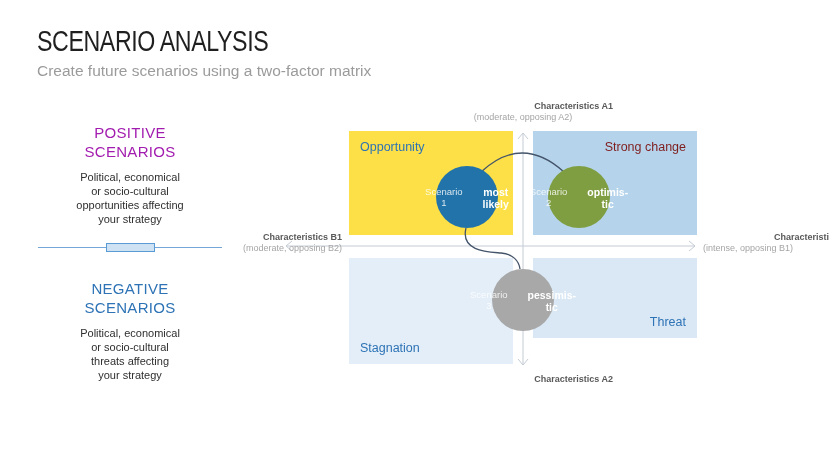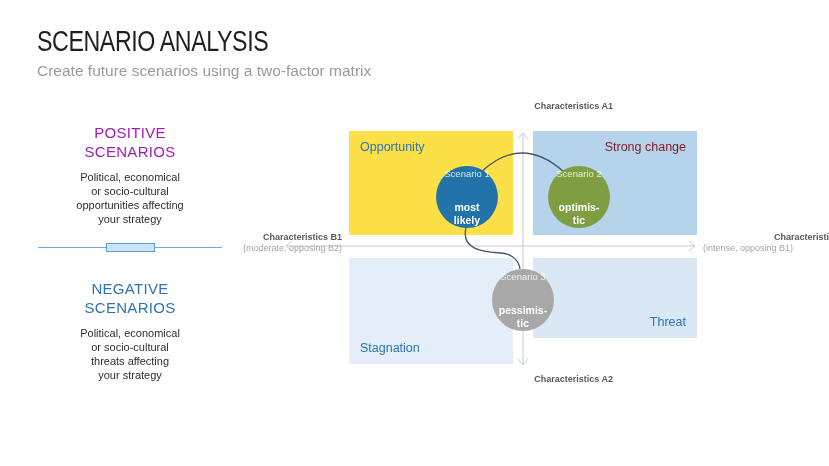--- a/index.html
+++ b/index.html
@@ -38,21 +38,21 @@
   .axis-label{position:absolute;z-index:4;line-height:1.18;}
   .axis-label .ax-title{font-size:9px;font-weight:bold;color:#595959;display:block;text-align:right;}
   .axis-label .ax-sub{font-size:9px;color:#a5a5a5;display:block;}
   .axis-top{left:433px;top:101px;width:180px;text-align:center;}
   .axis-bottom{left:433px;top:374px;width:180px;text-align:center;}
   .axis-left{left:192px;top:232px;width:150px;text-align:right;}
   .axis-right{left:703px;top:232px;width:150px;text-align:left;}
   
   .scenario{
     position:absolute;z-index:3;width:62px;height:62px;border-radius:50%;
-    display:flex;flex-direction:column;align-items:center;justify-content:center;
+    display:flex;align-items:center;justify-content:center;
     text-align:center;color:#fff;gap:20px;
   }
   .scenario .sc-name{font-size:9.5px;color:rgba(255,255,255,0.82);}
   .scenario .sc-label{font-size:10.5px;font-weight:bold;line-height:1.15;white-space:pre-line;margin-top:2px;}
   .sc-1{left:436px;top:166px;}
   .sc-2{left:548px;top:166px;}
   .sc-3{left:492px;top:269px;}
 </style>
 </head>
 <body>
@@ -108,20 +108,21 @@
       <polyline points="689,241 695,246 689,251"></polyline>
     </g>
     <g fill="none" stroke-width="1.3" stroke="#44546a">
       <path d="M 481 172 Q 522 134 564 172"></path>
       <path d="M 466 228 C 460 252 490 252 501 253 C 513 254 519 261 520 269"></path>
     </g>
   </svg>
 
   <div class="axis-label axis-top">
     <span class="ax-title">Characteristics A1</span>
+    <span class="ax-sub">(moderate, opposing A2)</span>
   </div>
   <div class="axis-label axis-bottom">
     <span class="ax-title">Characteristics A2</span>
   </div>
   <div class="axis-label axis-left">
     <span class="ax-title">Characteristics B1</span>
     <span class="ax-sub">(moderate, opposing B2)</span>
   </div>
   <div class="axis-label axis-right">
     <span class="ax-title">Characteristics B2</span>

